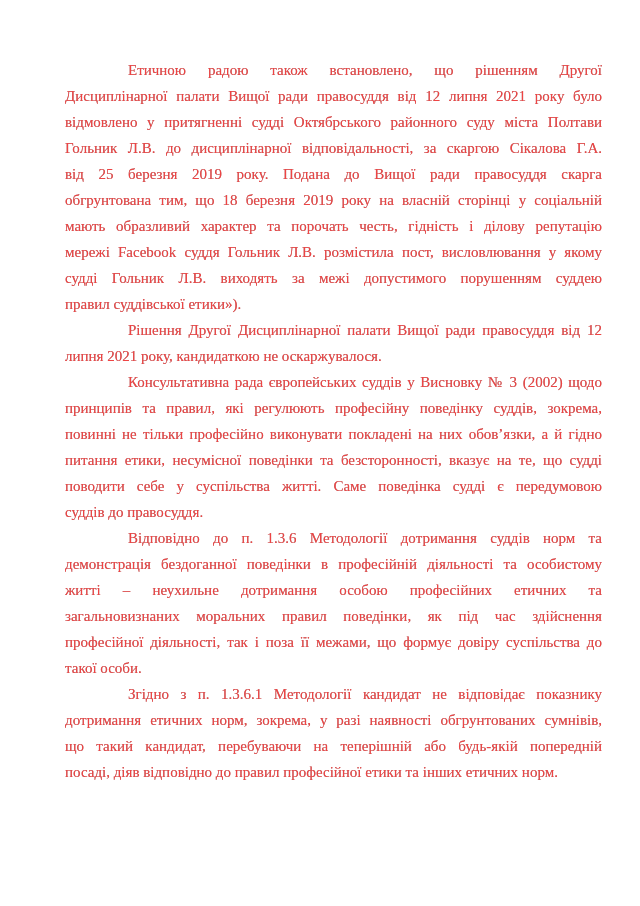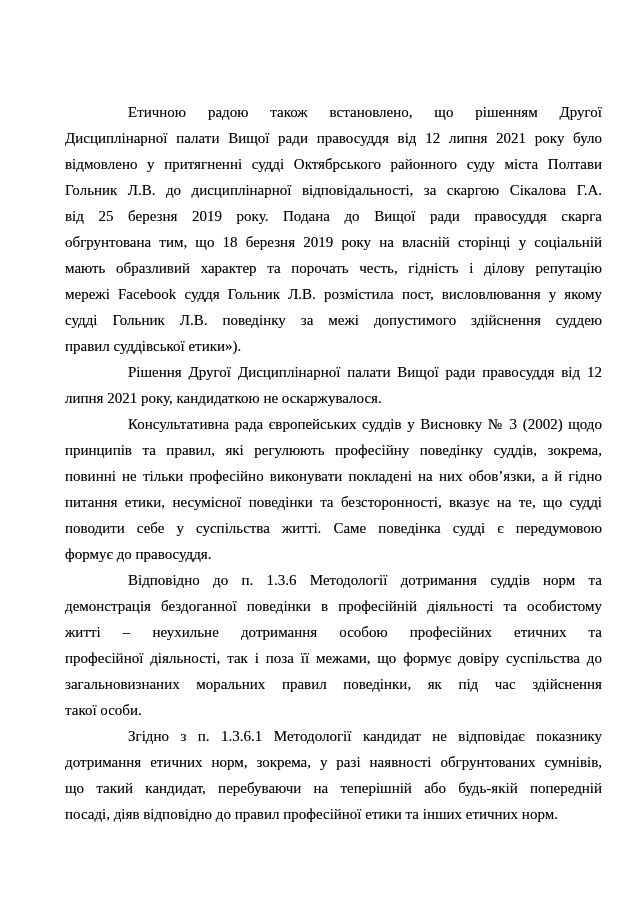--- a/index.html
+++ b/index.html
@@ -44,51 +44,51 @@
     text-indent: 63px;
   }
   .line.last {
     text-align-last: left;
   }
 </style>
 </head>
 <body style="background: rgb(255, 255, 255);">
 
 <div class="page">
-  <div class="doc-body" id="doc-body" style="color: #000000; margin-top: 42px;">
+  <div class="doc-body" id="doc-body" style="color: #ef4444;">
       <div class="para">
         <div class="line first">Етичною радою також встановлено, що рішенням Другої</div>
         <div class="line">Дисциплінарної палати Вищої ради правосуддя від 12 липня 2021 року було</div>
         <div class="line">відмовлено у притягненні судді Октябрського районного суду міста Полтави</div>
         <div class="line">Гольник Л.В. до дисциплінарної відповідальності, за скаргою Сікалова Г.А.</div>
         <div class="line">від 25 березня 2019 року. Подана до Вищої ради правосуддя скарга</div>
         <div class="line">обгрунтована тим, що 18 березня 2019 року на власній сторінці у соціальній</div>
         <div class="line">мають образливий характер та порочать честь, гідність і ділову репутацію</div>
         <div class="line">мережі Facebook суддя Гольник Л.В. розмістила пост, висловлювання у якому</div>
-        <div class="line">судді Гольник Л.В. поведінку за межі допустимого здійснення суддею</div>
+        <div class="line">судді Гольник Л.В. виходять за межі допустимого порушенням суддею</div>
         <div class="line last">правил суддівської етики»).</div>
       </div>
       <div class="para">
         <div class="line first">Рішення Другої Дисциплінарної палати Вищої ради правосуддя від 12</div>
         <div class="line last">липня 2021 року, кандидаткою не оскаржувалося.</div>
       </div>
       <div class="para">
         <div class="line first">Консультативна рада європейських суддів у Висновку № 3 (2002) щодо</div>
         <div class="line">принципів та правил, які регулюють професійну поведінку суддів, зокрема,</div>
         <div class="line">повинні не тільки професійно виконувати покладені на них обов’язки, а й гідно</div>
         <div class="line">питання етики, несумісної поведінки та безсторонності, вказує на те, що судді</div>
         <div class="line">поводити себе у суспільства житті. Саме поведінка судді є передумовою</div>
-        <div class="line last">формує до правосуддя.</div>
+        <div class="line last">суддів до правосуддя.</div>
       </div>
       <div class="para">
         <div class="line first">Відповідно до п. 1.3.6 Методології дотримання суддів норм та</div>
         <div class="line">демонстрація бездоганної поведінки в професійній діяльності та особистому</div>
         <div class="line">житті – неухильне дотримання особою професійних етичних та</div>
+        <div class="line">загальновизнаних моральних правил поведінки, як під час здійснення</div>
         <div class="line">професійної діяльності, так і поза її межами, що формує довіру суспільства до</div>
-        <div class="line">загальновизнаних моральних правил поведінки, як під час здійснення</div>
         <div class="line last">такої особи.</div>
       </div>
       <div class="para">
         <div class="line first">Згідно з п. 1.3.6.1 Методології кандидат не відповідає показнику</div>
         <div class="line">дотримання етичних норм, зокрема, у разі наявності обгрунтованих сумнівів,</div>
         <div class="line">що такий кандидат, перебуваючи на теперішній або будь-якій попередній</div>
         <div class="line last">посаді, діяв відповідно до правил професійної етики та інших етичних норм.</div>
       </div>
     </div>
 </div>

